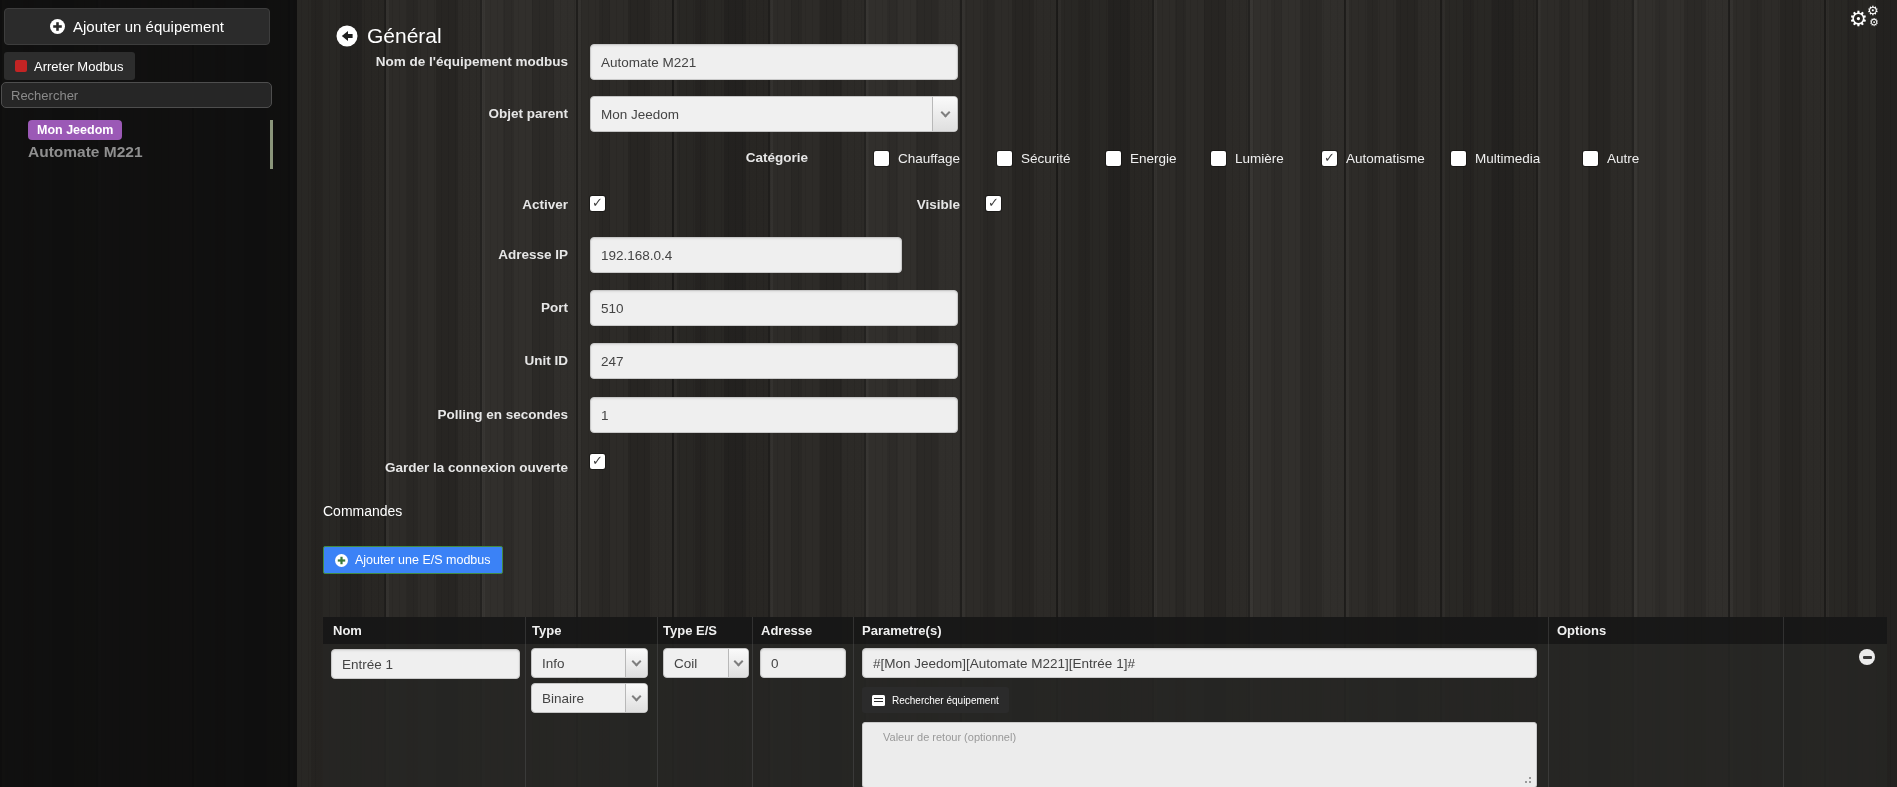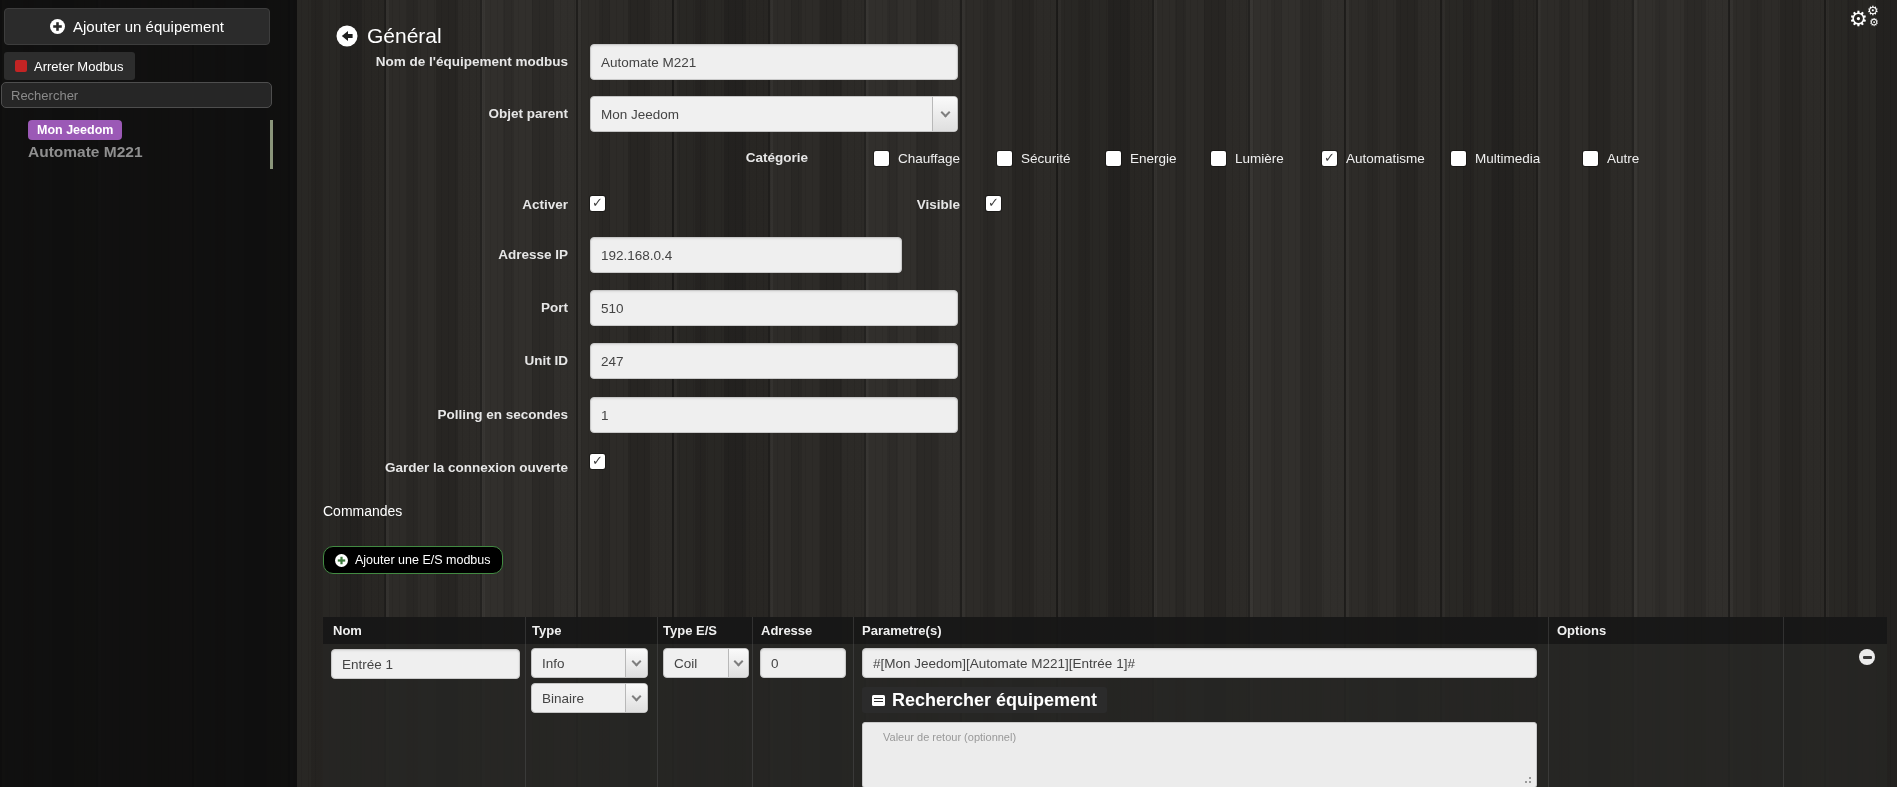--- a/index.html
+++ b/index.html
@@ -53,31 +53,31 @@
   .cb.checked::after { content:"✓"; color:#3d3d3d; font-size:13px; font-weight:bold;
     position:absolute; left:2px; top:-1px; }
   .cb-abs { position:absolute; }
   .cat { position:absolute; top:151px; display:flex; align-items:center; gap:9px; color:#efefef; font-size:13.5px; }
   .vis-lbl { position:absolute; left:760px; width:200px; top:197px; text-align:right;
     color:#e6e6e6; font-weight:bold; font-size:13.5px; }
   .cat-lbl { position:absolute; left:640px; width:168px; top:150px; text-align:right;
     color:#e6e6e6; font-weight:bold; font-size:13.5px; }
   
   .cmd-title { position:absolute; left:323px; top:503px; color:#fff; font-size:14px; }
-  .btn-green { position:absolute; left:323px; top:546px; height:28px; padding:0 11px; background:#000000;
-    border:1px solid #428a42; border-radius:10px; color:#fff; font-size:12.5px;
+  .btn-green { position:absolute; left:323px; top:546px; height:28px; padding:0 11px; background:#3b82f6;
+    border:1px solid #428a42; border-radius:2px; color:#fff; font-size:12.5px;
     display:flex; align-items:center; gap:7px; cursor:pointer; }
   .tbl { position:absolute; left:323px; top:597px; width:1564px; height:173px;margin-top:20px; }
   .tbl-head { position:absolute; left:0; top:0; width:100%; height:27px; background:rgba(23,23,23,0.93); }
   .tbl-body { position:absolute; left:0; top:27px; width:100%; height:146px; background:rgba(38,37,35,0.88); }
   .th { position:absolute; top:6px; color:#f0f0f0; font-weight:bold; font-size:13px; }
   .colsep { position:absolute; top:0; width:1px; height:173px; background:rgba(90,90,90,0.40); }
   .tinp { height:30px; }
   .btn-dark { position:absolute; height:26px; padding:0 10px; background:#2b2b2b; border:none; border-radius:3px;
-    color:#fff; font-size:18px; display:flex; align-items:center; gap:7px; cursor:pointer;font-weight:bold; }
+    color:#fff; font-size:10px; display:flex; align-items:center; gap:7px; cursor:pointer; }
   .tbl-icon { width:13px; height:11px; background:#fff; border-radius:1.5px; position:relative; flex:none; }
   .tbl-icon::after { content:""; position:absolute; left:2px; right:2px; top:3px; height:6px;
     background:repeating-linear-gradient(180deg,#2b2b2b 0 1px,transparent 1px 3px); }
   .tarea { position:absolute; background:#ececec; border:1px solid #c9c9c9; border-radius:3px;
     font-size:11px; color:#444; padding:8px 20px; resize:none; outline:none;
     font-family:"Liberation Sans","DejaVu Sans",sans-serif; }
   .tarea::placeholder { color:#999; }
   .grip { position:absolute; width:2px; height:2px; background:#9a9a9a;
     box-shadow:-4px 0 0 #9a9a9a, 0 -4px 0 #9a9a9a; cursor:nwse-resize; }
   .minus-icon { position:absolute; width:16px; height:16px; border-radius:50%; background:#ececec;

